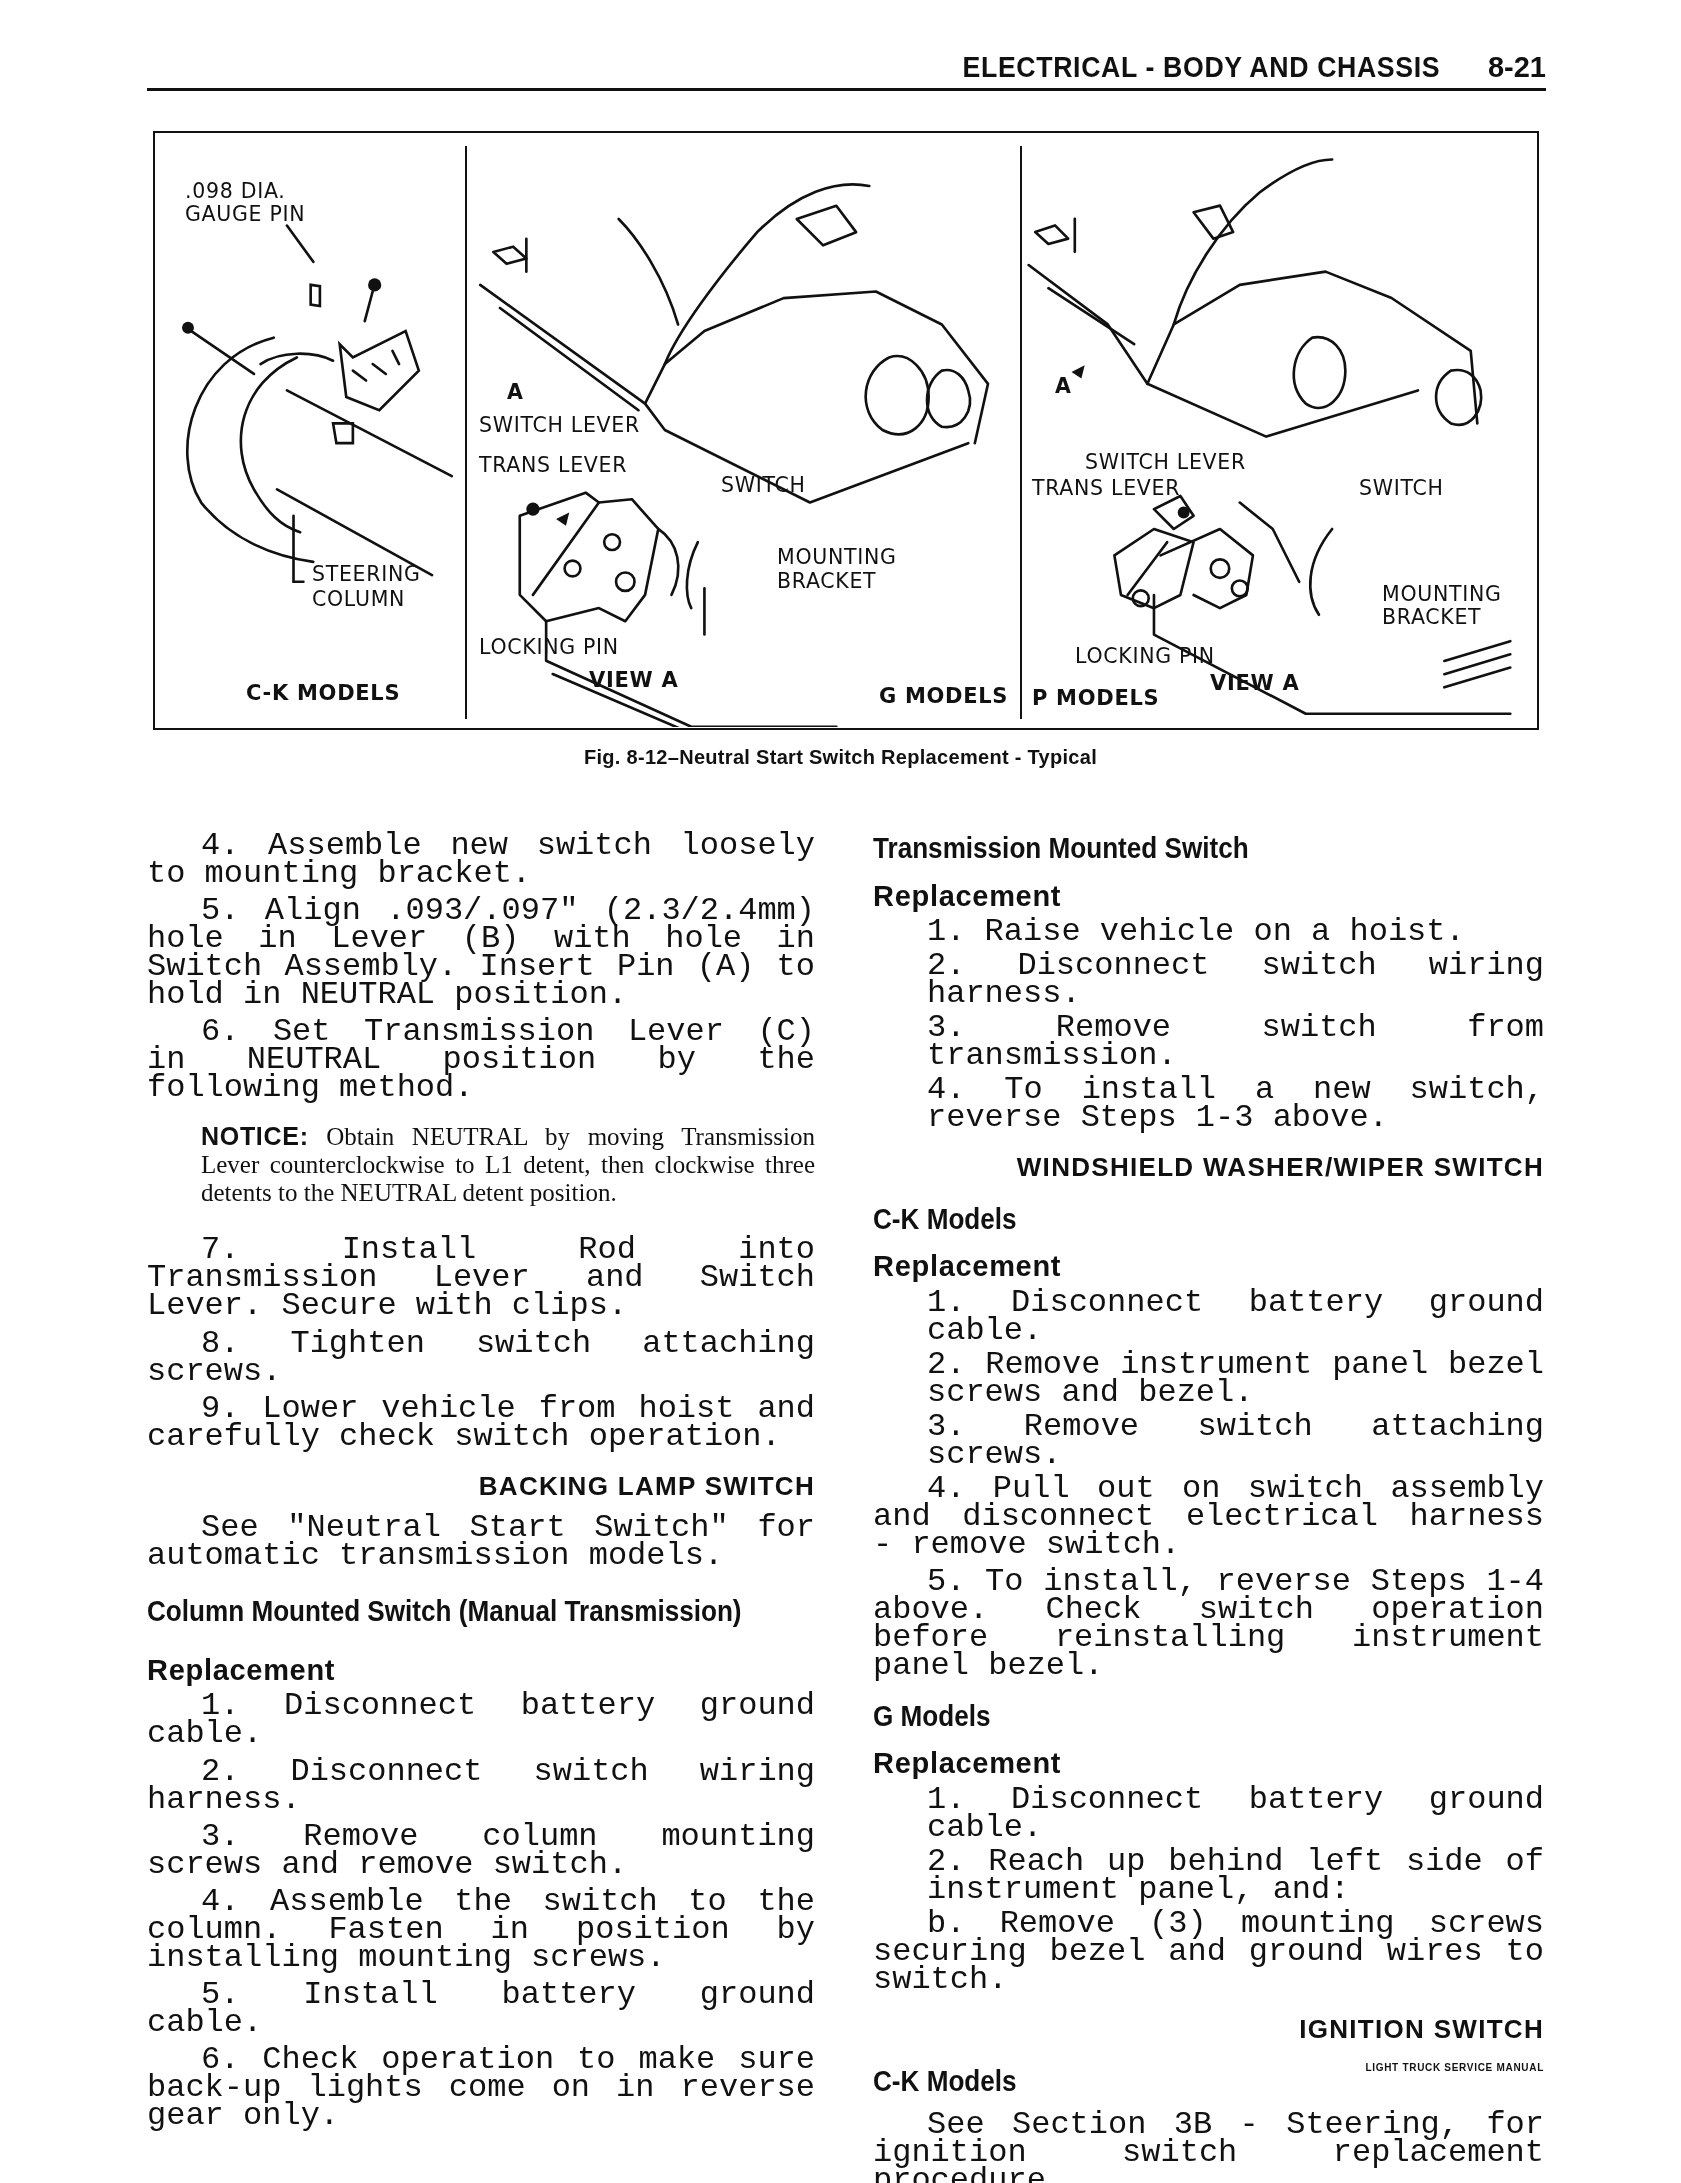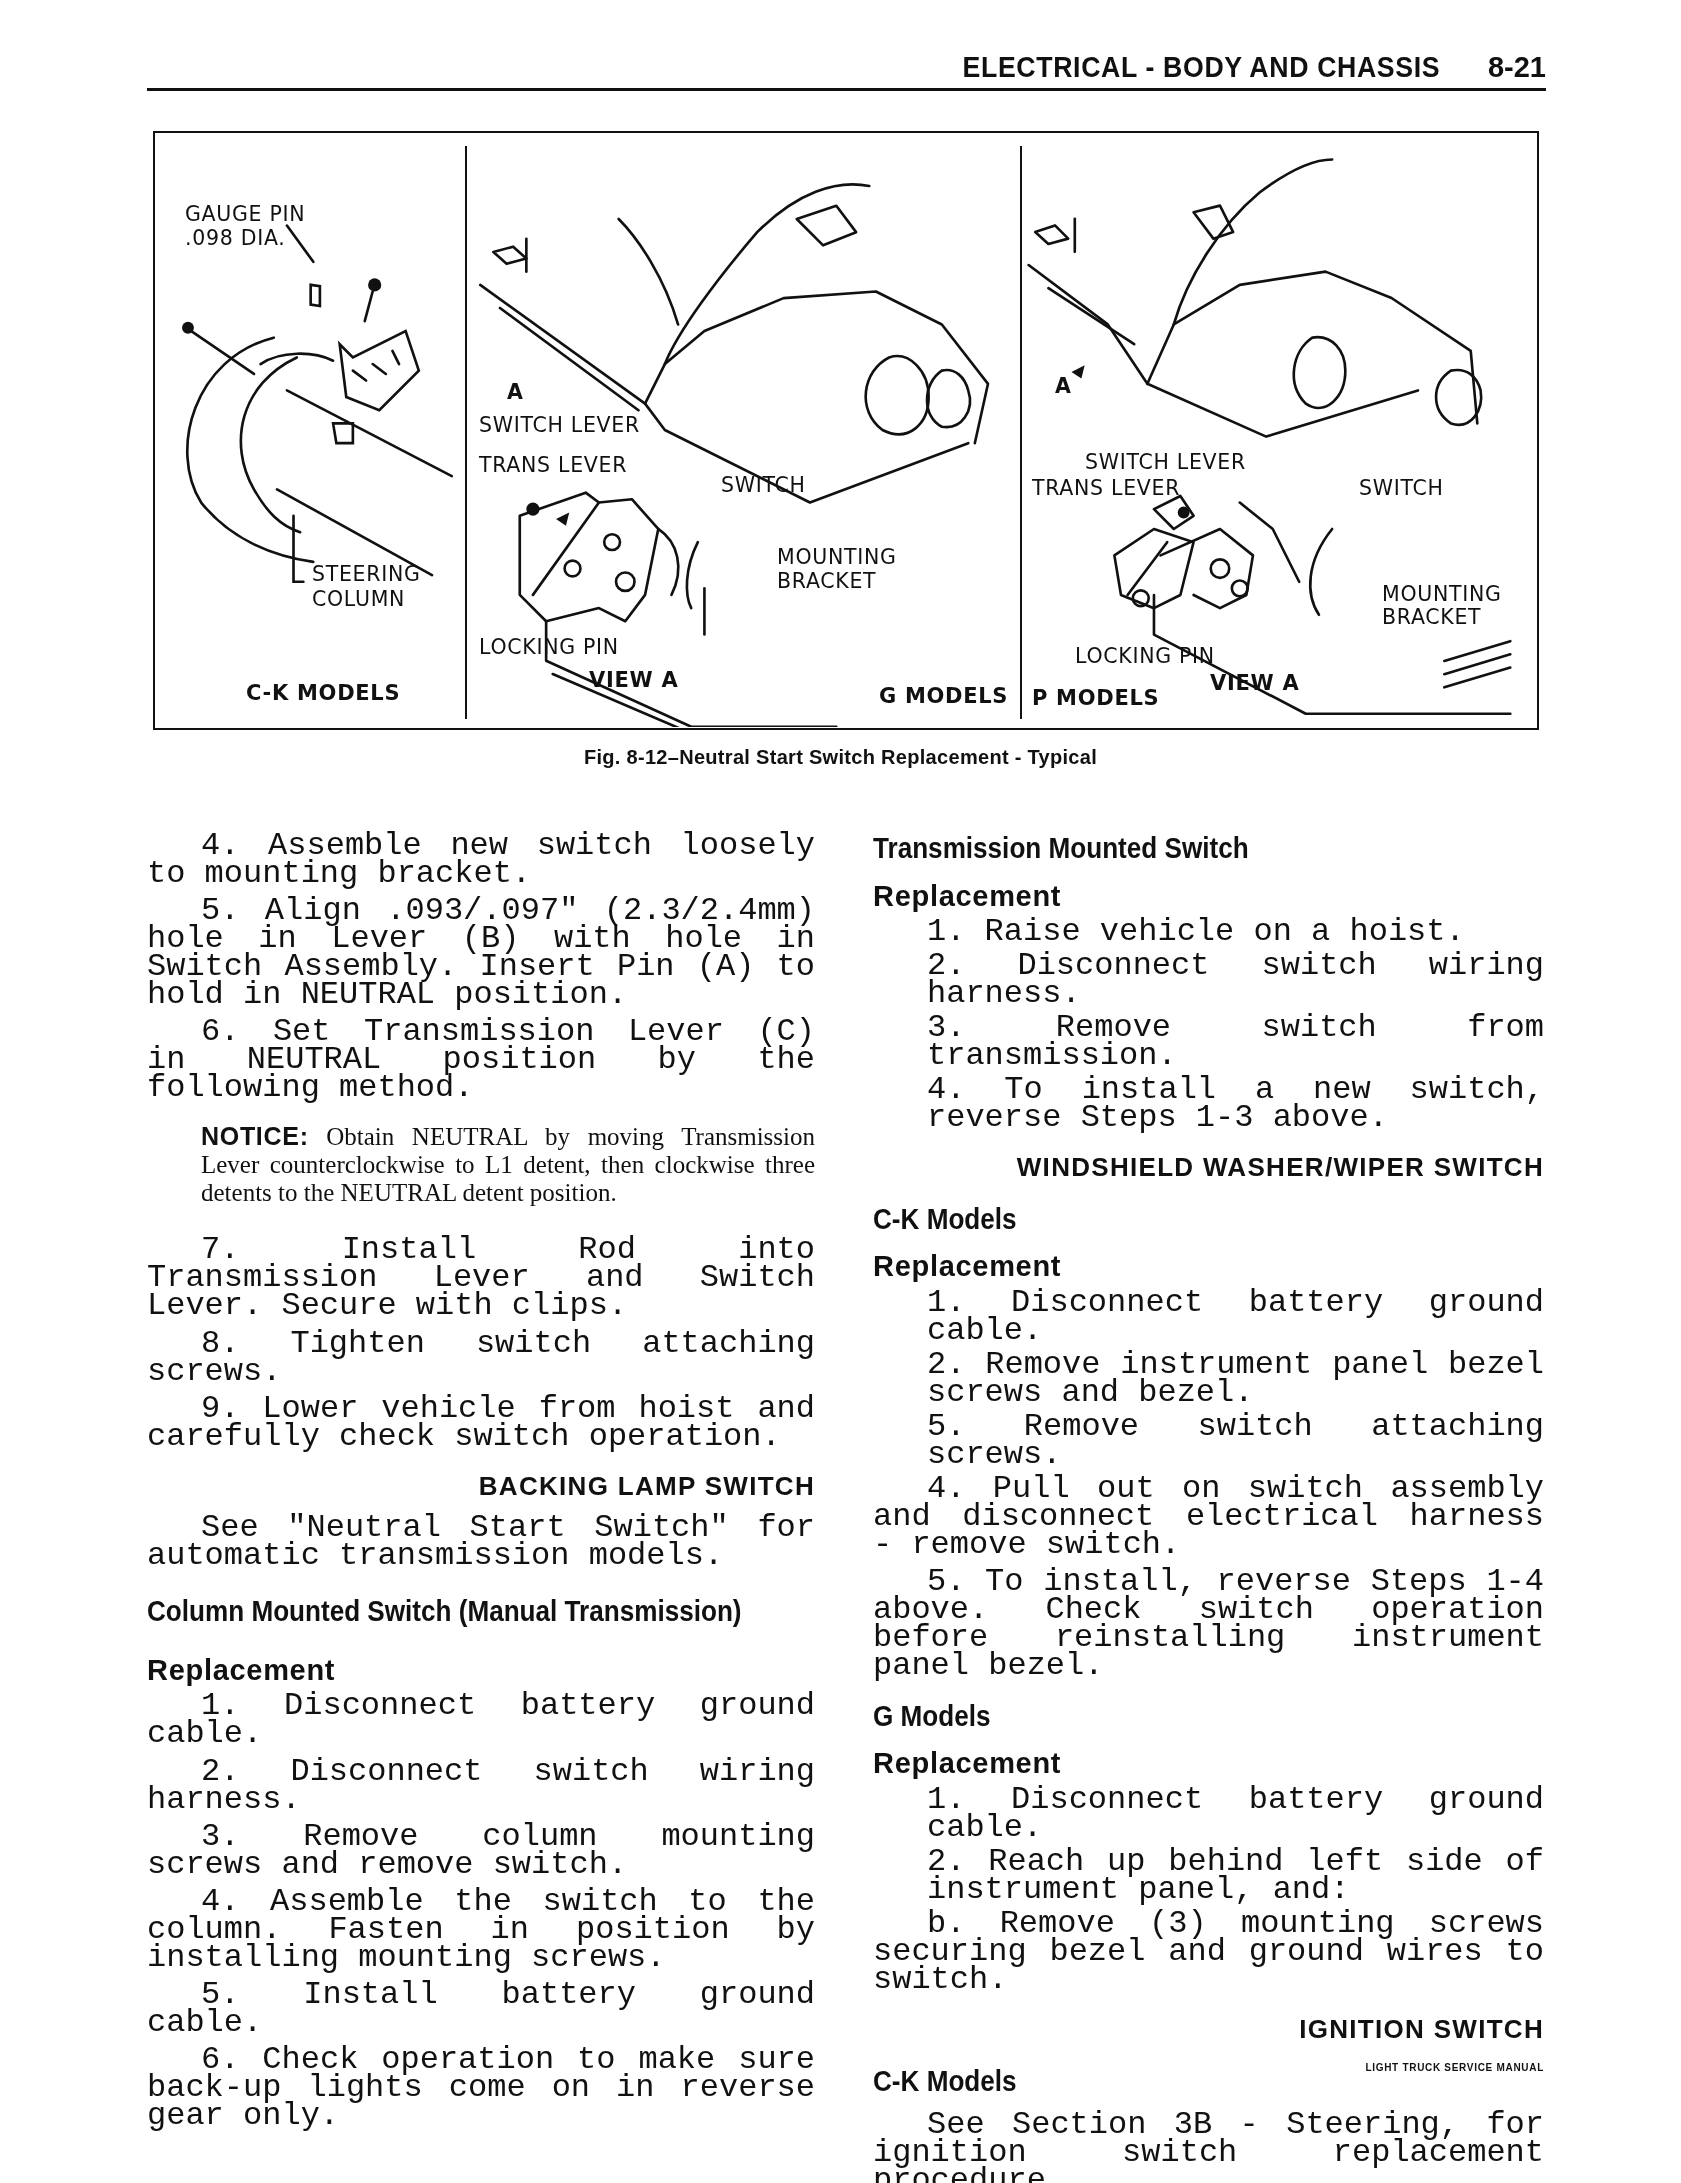--- a/index.html
+++ b/index.html
@@ -53,21 +53,21 @@
         <path d="M 236 230 L 236 260 L 250 262 L 250 232 Z"></path>
         <path d="M 55 300 L 150 365"></path>
         <path d="M 330 240 L 318 285"></path>
         <path d="M 270 440 L 300 440 L 300 470 L 275 470 Z"></path>
         <path d="M 210 580 L 210 680 L 225 680"></path>
         <path d="M 200 140 L 240 195"></path>
       </g>
       <circle cx="50" cy="295" r="9" fill="#111"></circle>
       <circle cx="333" cy="230" r="10" fill="#111"></circle>
     </svg>
-    <div class="lbl" style="left:30px;top:46px;margin-top:47px;">.098 DIA.</div>
+    <div class="lbl" style="left:30px;top:46px;">.098 DIA.</div>
     <div class="lbl" style="left:30px;top:69px;">GAUGE PIN</div>
     <div class="lbl" style="left:157px;top:429px;">STEERING</div>
     <div class="lbl" style="left:157px;top:454px;">COLUMN</div>
     <div class="lbl b" style="left:91px;top:548px;">C-K MODELS</div>
   </div>
 
   <div class="panel" style="left:312px;width:552px;">
     <svg class="draw" width="552" height="594" viewBox="0 0 837 900">
       <g fill="none" stroke="#111" stroke-width="4" stroke-linecap="round" stroke-linejoin="round">
         <path d="M 20 230 L 270 410 L 300 450 L 520 560 L 760 470"></path>
@@ -174,21 +174,21 @@
   <div class="h-rep">Replacement</div>
   <p class="p list">1. Raise vehicle on a hoist.</p>
   <p class="p list">2. Disconnect switch wiring harness.</p>
   <p class="p list">3. Remove switch from transmission.</p>
   <p class="p list">4. To install a new switch, reverse Steps 1-3 above.</p>
   <div class="h-caps">WINDSHIELD WASHER/WIPER SWITCH</div>
   <div class="h-sub">C-K Models</div>
   <div class="h-rep">Replacement</div>
   <p class="p list">1. Disconnect battery ground cable.</p>
   <p class="p list">2. Remove instrument panel bezel screws and bezel.</p>
-  <p class="p list">5. Remove switch attaching screws.</p>
+  <p class="p list">3. Remove switch attaching screws.</p>
   <p class="p">4. Pull out on switch assembly and disconnect electrical harness - remove switch.</p>
   <p class="p">5. To install, reverse Steps 1-4 above. Check switch operation before reinstalling instrument panel bezel.</p>
   <div class="h-sub">G Models</div>
   <div class="h-rep">Replacement</div>
   <p class="p list">1. Disconnect battery ground cable.</p>
   <p class="p list">2. Reach up behind left side of instrument panel, and:</p>
   <p class="p">b. Remove (3) mounting screws securing bezel and ground wires to switch.</p>
   <div class="h-caps">IGNITION SWITCH</div>
   <div class="h-sub">C-K Models</div>
   <p class="p">See Section 3B - Steering, for ignition switch replacement procedure.</p>

